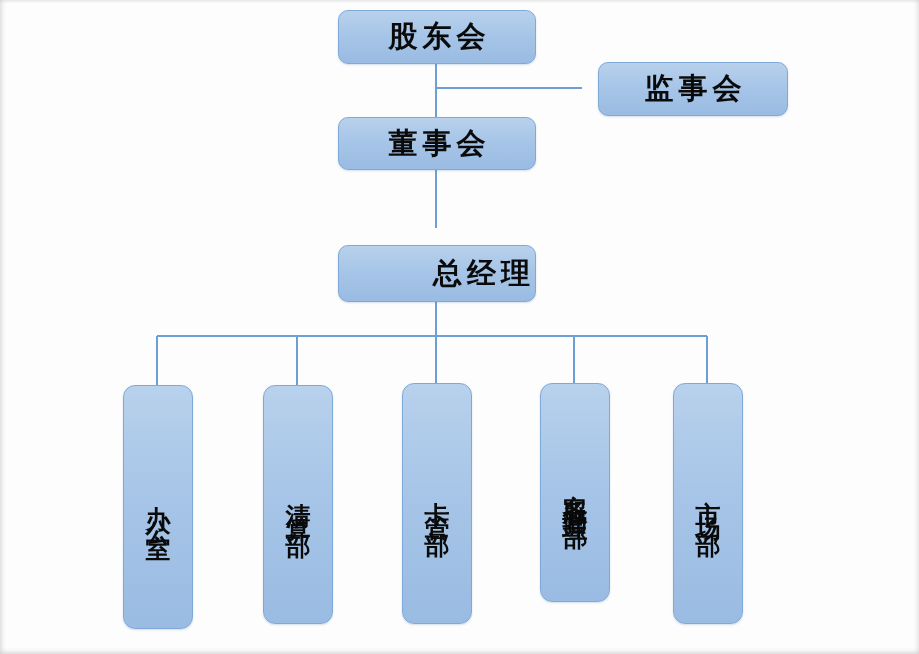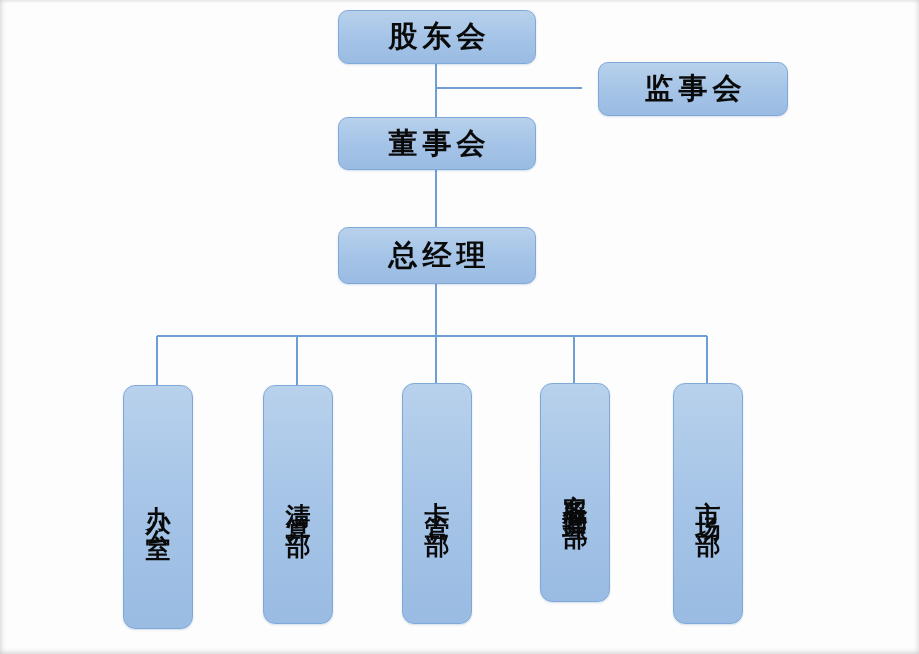--- a/index.html
+++ b/index.html
@@ -58,21 +58,21 @@
       color: #0a0a0a;
     }
     .vlabel.tight {
       letter-spacing: 7px;
     }
 
     
     .pos-shareholders { left: 338px; top: 10px;  width: 196px; height: 52px; }
     .pos-supervisors  { left: 582px; top: 62px;  width: 188px; height: 52px; margin-left: 16px; }
     .pos-directors    { left: 338px; top: 117px; width: 196px; height: 51px; text-align: right; }
-    .pos-gm           { left: 338px; top: 227px; width: 196px; height: 55px; }
+    .pos-gm           { left: 338px; top: 245px; width: 196px; height: 55px; justify-content: flex-end; }
     .pos-office       { left: 123px; top: 385px; width: 68px;  height: 242px; }
     .pos-clearing     { left: 263px; top: 385px; width: 68px;  height: 237px; }
     .pos-card         { left: 402px; top: 383px; width: 68px;  height: 239px; }
     .pos-cs           { left: 540px; top: 383px; width: 68px;  height: 217px; }
     .pos-marketing    { left: 673px; top: 383px; width: 68px;  height: 239px; }
   </style>
 </head>
 <body>
 
 <div class="page">

